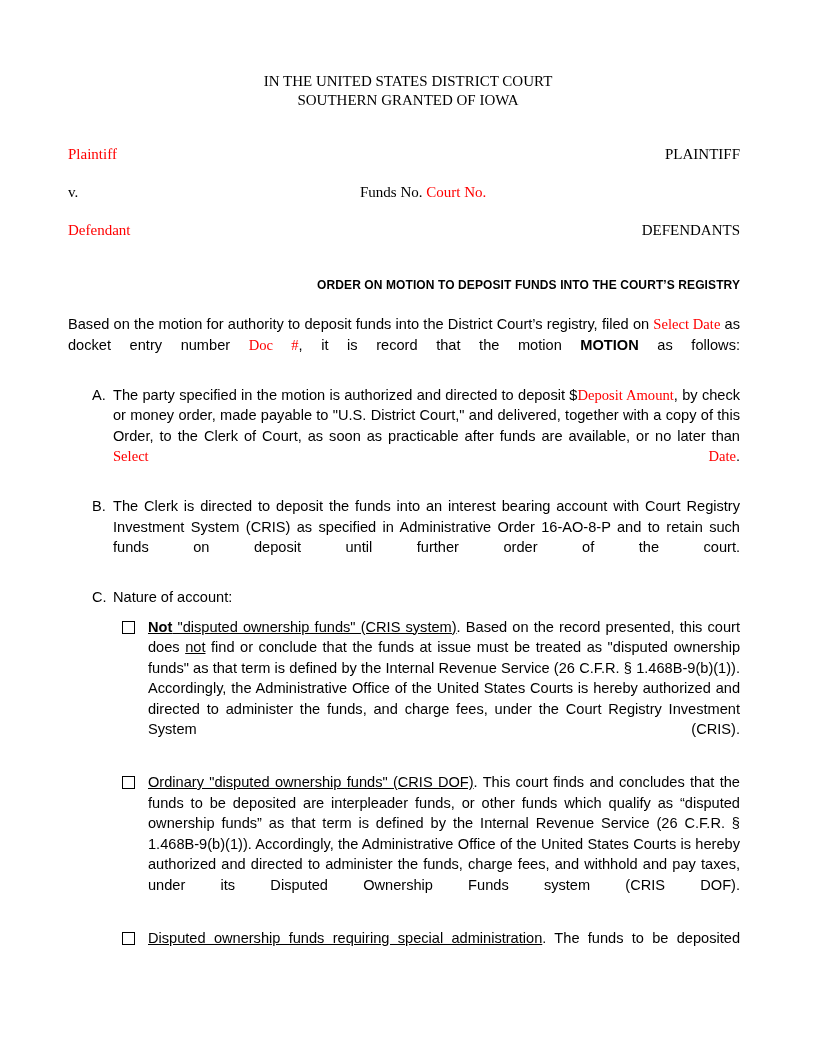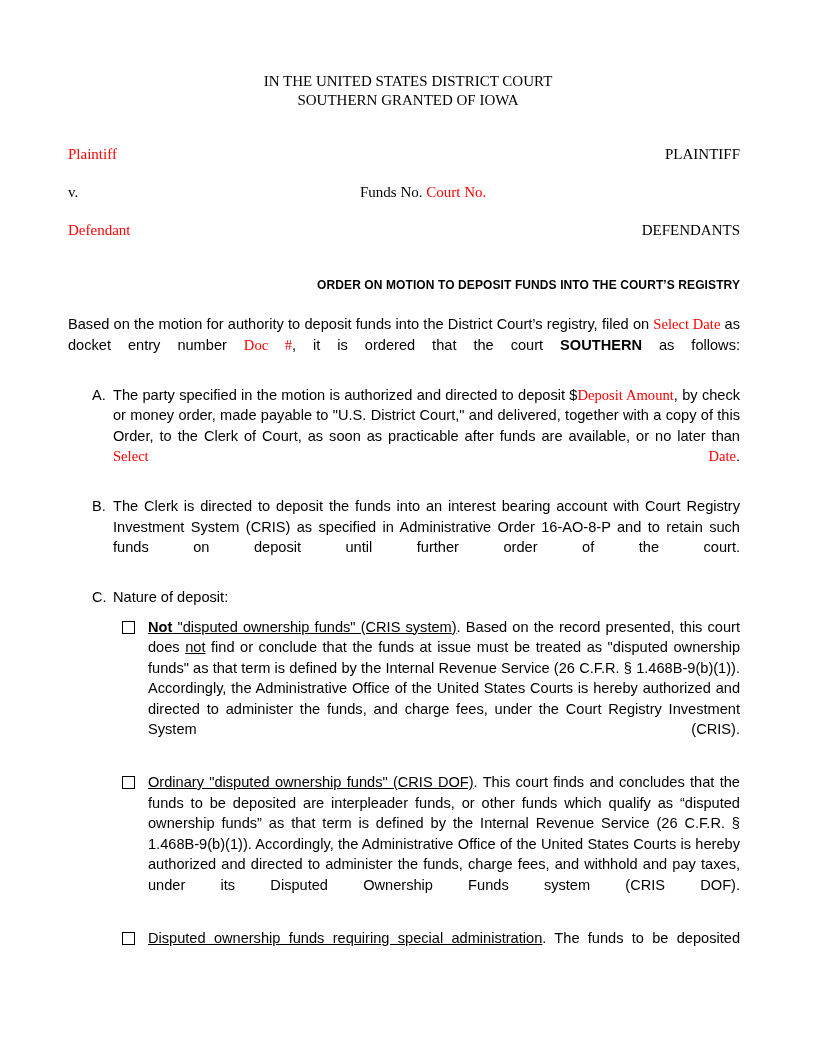--- a/index.html
+++ b/index.html
@@ -174,35 +174,35 @@
     <div class="caption-row">
       <span class="cap-left redfield">Defendant</span>
       <span class="cap-right">DEFENDANTS</span>
     </div>
   </div>
 
   <div class="doc-title">ORDER ON MOTION TO DEPOSIT FUNDS INTO THE COURT’S REGISTRY</div>
 
   <div class="body-wrap">
 
-    <p class="intro"><span>Based on the motion for authority to deposit funds into the District Court’s registry, filed on </span><span class="redfield">Select Date</span><span> as docket entry number </span><span class="redfield">Doc #</span><span>, it is ordered that the court </span><span class="b">SOUTHERN</span><span> as follows:</span></p>
+    <p class="intro"><span>Based on the motion for authority to deposit funds into the District Court’s registry, filed on </span><span class="redfield">Select Date</span><span> as docket entry number </span><span class="redfield">Doc #</span><span>, it is record that the motion </span><span class="b">MOTION</span><span> as follows:</span></p>
 
     <div class="lettered">
       <span class="marker">A.</span>
       <span class="txt"><span>The party specified in the motion is authorized and directed to deposit $</span><span class="redfield">Deposit Amount</span><span>, by check or money order, made payable to "U.S. District Court," and delivered, together with a copy of this Order, to the Clerk of Court, as soon as practicable after funds are available, or no later than </span><span class="redfield">Select Date</span><span>.</span></span>
     </div>
 
     <div class="lettered">
       <span class="marker">B.</span>
       <span class="txt">The Clerk is directed to deposit the funds into an interest bearing account with Court Registry Investment System (CRIS) as specified in Administrative Order 16-AO-8-P and to retain such funds on deposit until further order of the court.</span>
     </div>
 
     <div class="lettered no-just">
       <span class="marker">C.</span>
-      <span class="txt">Nature of deposit:</span>
+      <span class="txt">Nature of account:</span>
     </div>
 
     <div class="cbox-item">
       <span class="checkbox"></span>
       <span class="txt"><span class="bu">Not</span><span class="u"> "disputed ownership funds" (CRIS system)</span><span>.  Based on the record presented, this court does </span><span class="u">not</span><span> find or conclude that the funds at issue must be treated as "disputed ownership funds" as that term is defined by the Internal Revenue Service (26 C.F.R. § 1.468B-9(b)(1)). Accordingly, the Administrative Office of the United States Courts is hereby authorized and directed to administer the funds, and charge fees, under the Court Registry Investment System (CRIS).</span></span>
     </div>
 
     <div class="cbox-item">
       <span class="checkbox"></span>
       <span class="txt"><span class="u">Ordinary "disputed ownership funds" (CRIS DOF)</span><span>.  This court finds and concludes that the funds to be deposited are interpleader funds, or other funds which qualify as “disputed ownership funds” as that term is defined by the Internal Revenue Service (26 C.F.R. § 1.468B-9(b)(1)).  Accordingly, the Administrative Office of the United States Courts is hereby authorized and directed to administer the funds, charge fees, and withhold and pay taxes, under its Disputed Ownership Funds system (CRIS DOF).</span></span>

